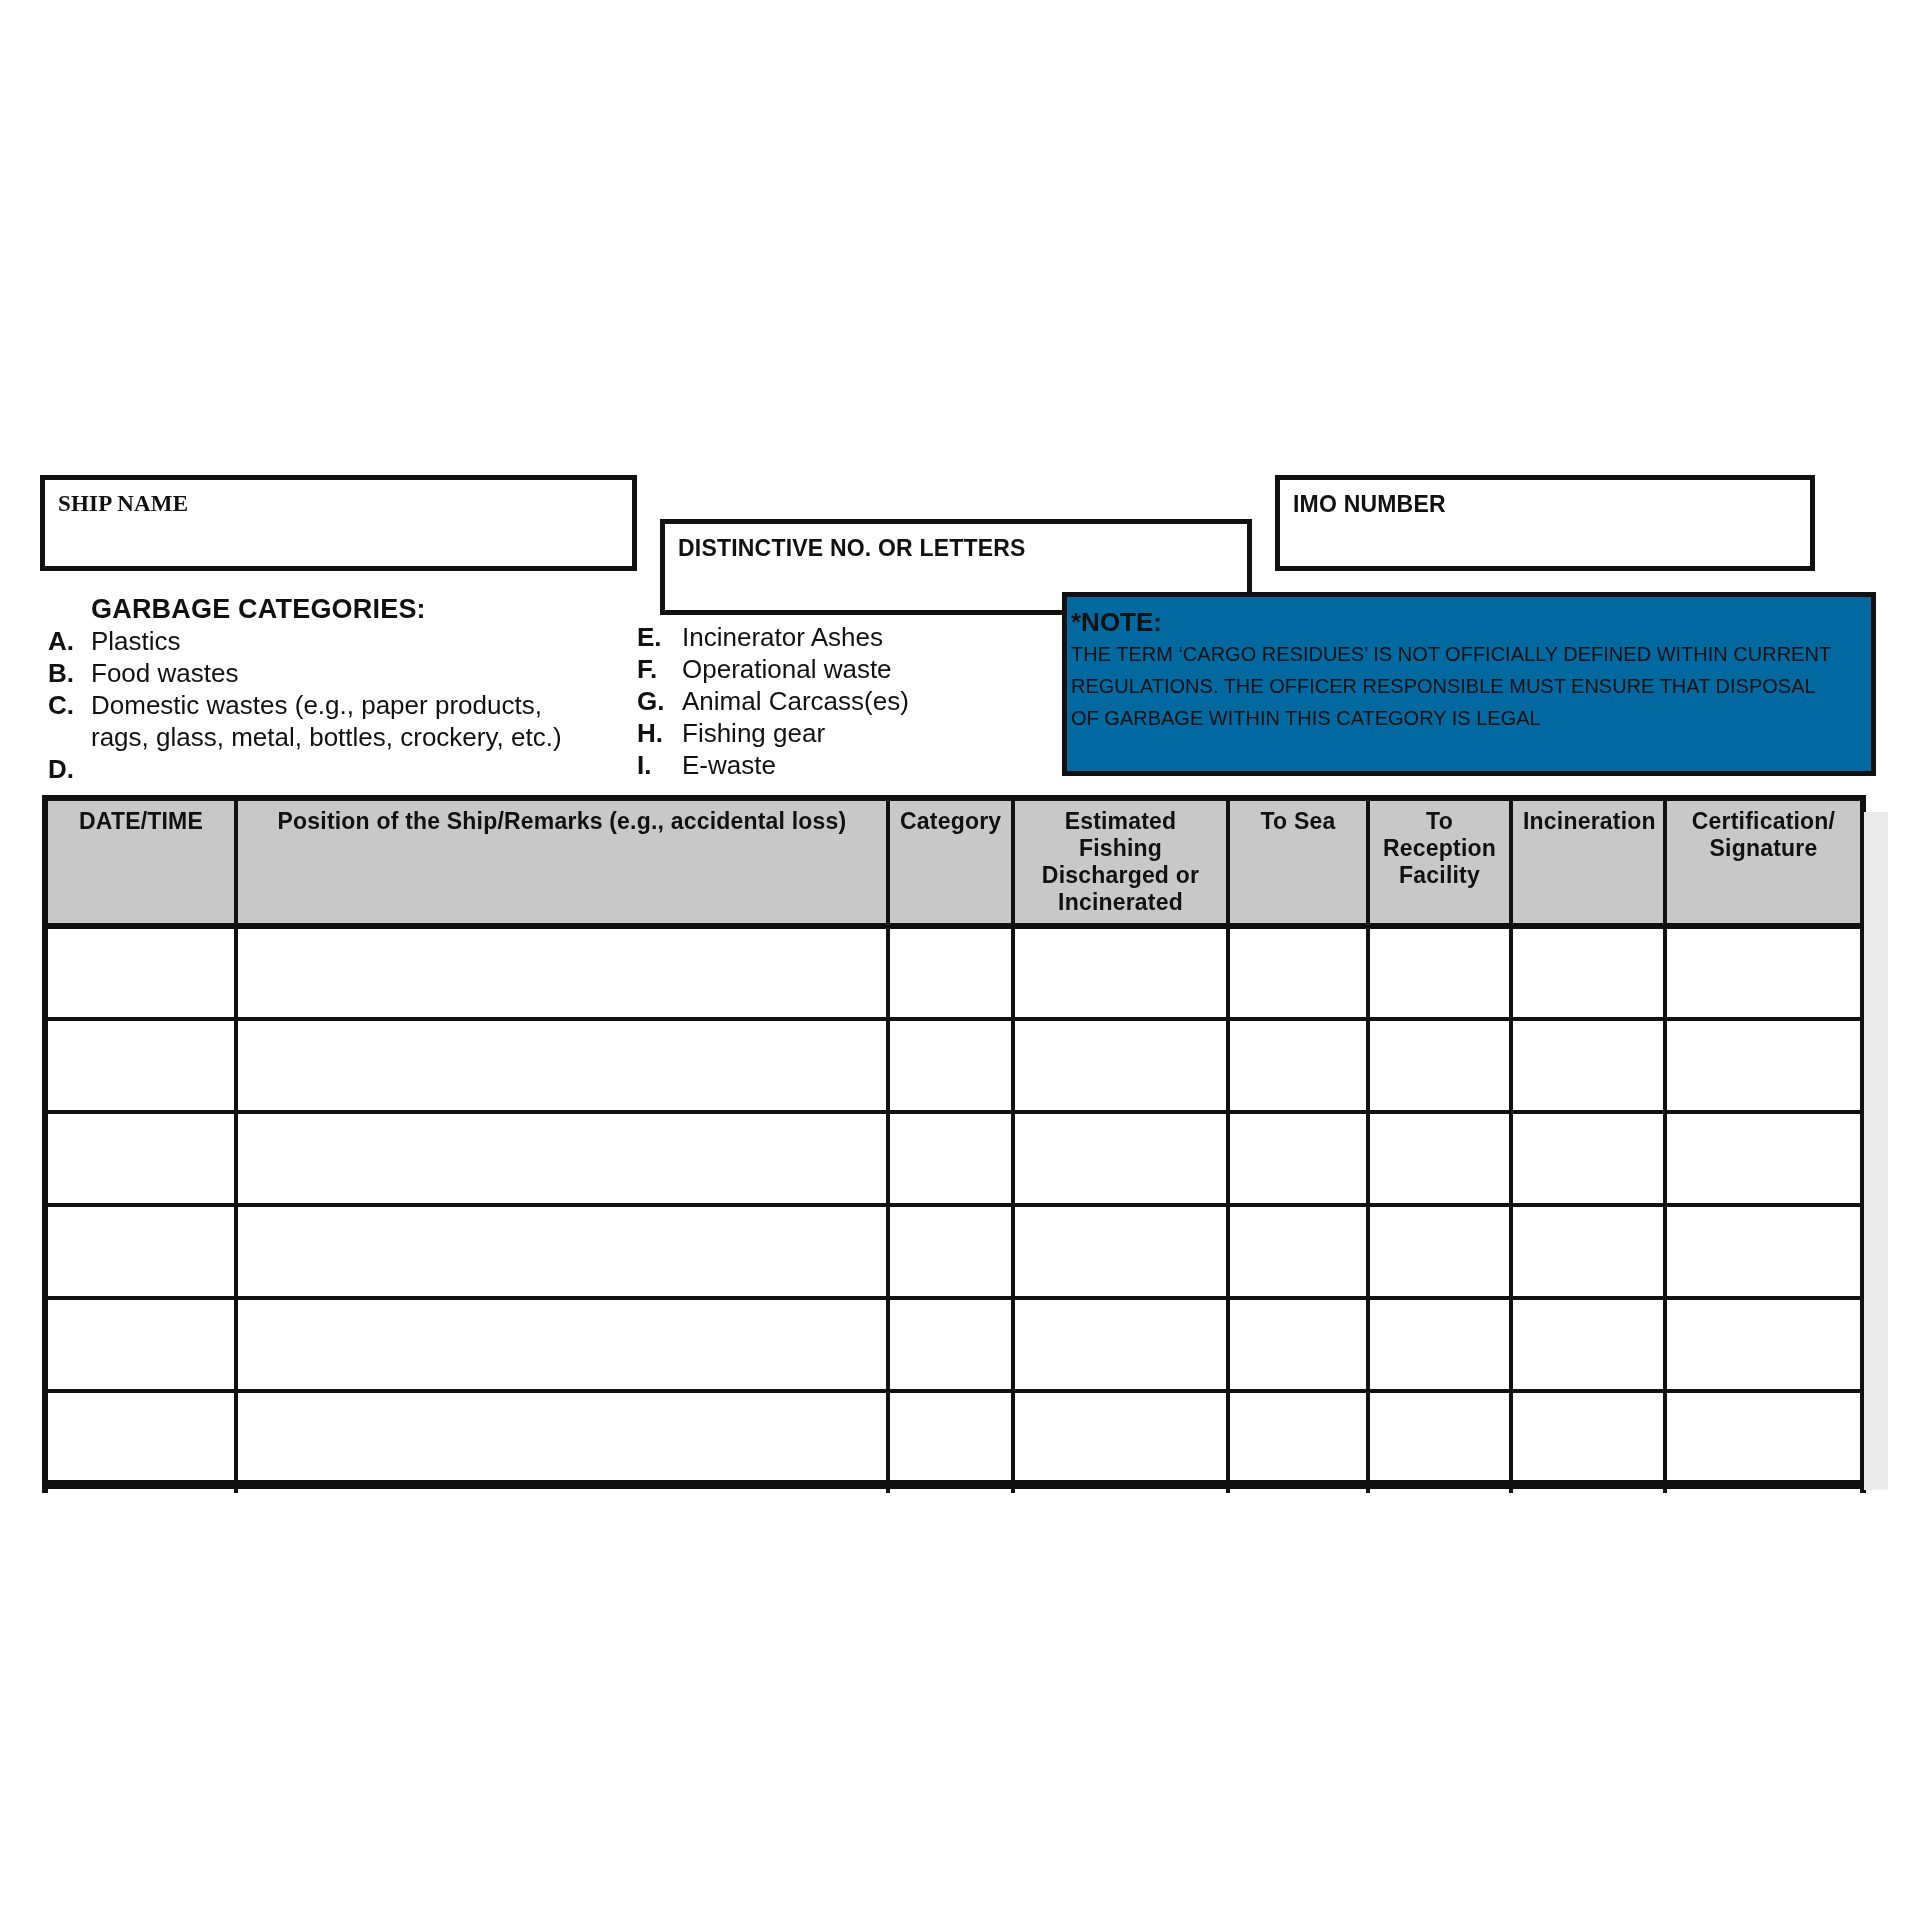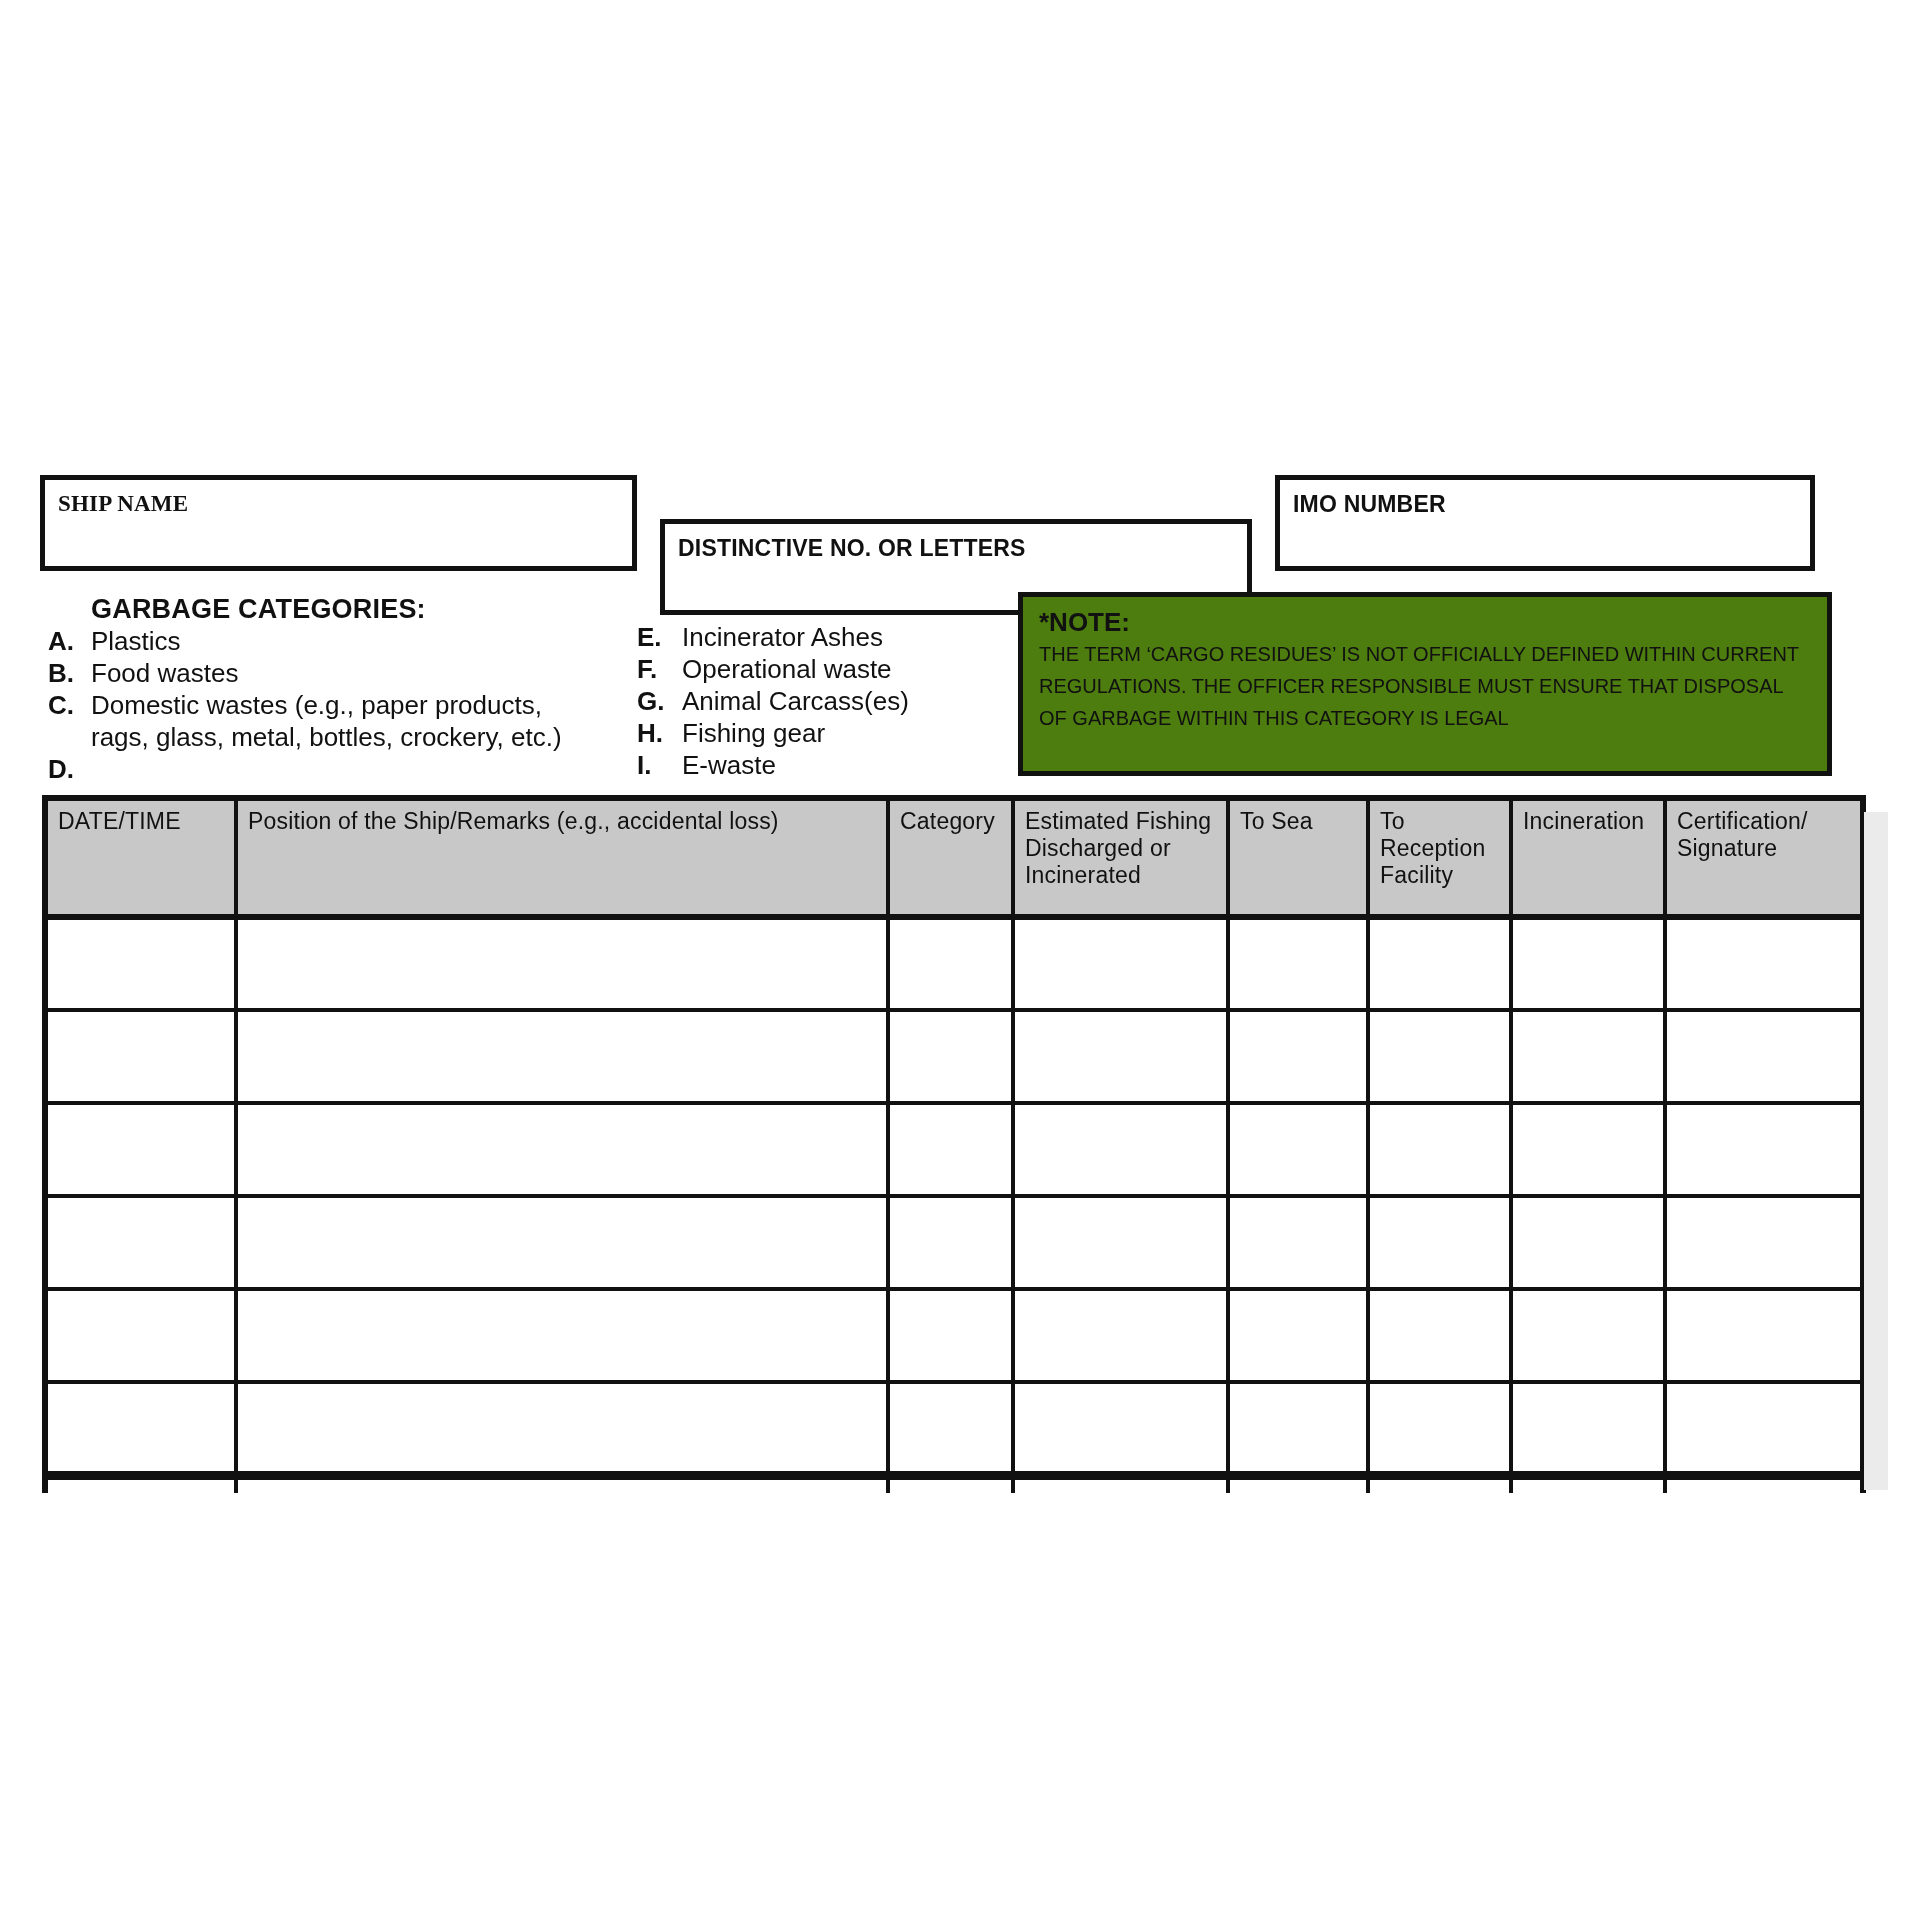--- a/index.html
+++ b/index.html
@@ -57,28 +57,28 @@
   .cat-letter {
     flex: 0 0 43px;
     font-weight: bold;
   }
   .cat-right .cat-letter { flex: 0 0 45px; }
   .cat-text { flex: 1 1 auto; max-width: 500px; }
 
   
   .note-box {
     position: absolute;
-    left: 1018px;
+    left: 1062px;
     top: 592px;
     width: 814px;
     height: 184px;
     border: 5px solid #111111;
     box-sizing: border-box;
-    padding: 9px 16px;
-    background: #4d7c0f;
+    padding: 9px 4px;
+    background: #0369a1;
   }
   .note-title {
     font-size: 26px;
     font-weight: bold;
     line-height: 32px;
   }
   .note-body {
     font-size: 20px;
     line-height: 32px;
     width: 760px;
@@ -102,23 +102,24 @@
   table.record th, table.record td {
     border: 4px solid #111111;
     padding: 7px 10px;
     vertical-align: top;
     text-align: left;
     box-sizing: border-box;
   }
   table.record th {
     background: #c8c8c8;
     font-size: 23px;
-    font-weight: normal;
+    font-weight: bold;
     height: 119px;
     letter-spacing: 0.2px;
+    text-align: center;
   }
   table.record thead th { border-bottom: 6px solid #111111; }
   table.record tbody tr { height: 93px; }
   table.record tbody tr.last-full-row td { border-bottom: 9px solid #111111; }
   table.record tbody tr.partial-row { height: 93px; }
 
   .table-shadow {
     position: absolute;
     left: 1864px;
     top: 812px;

